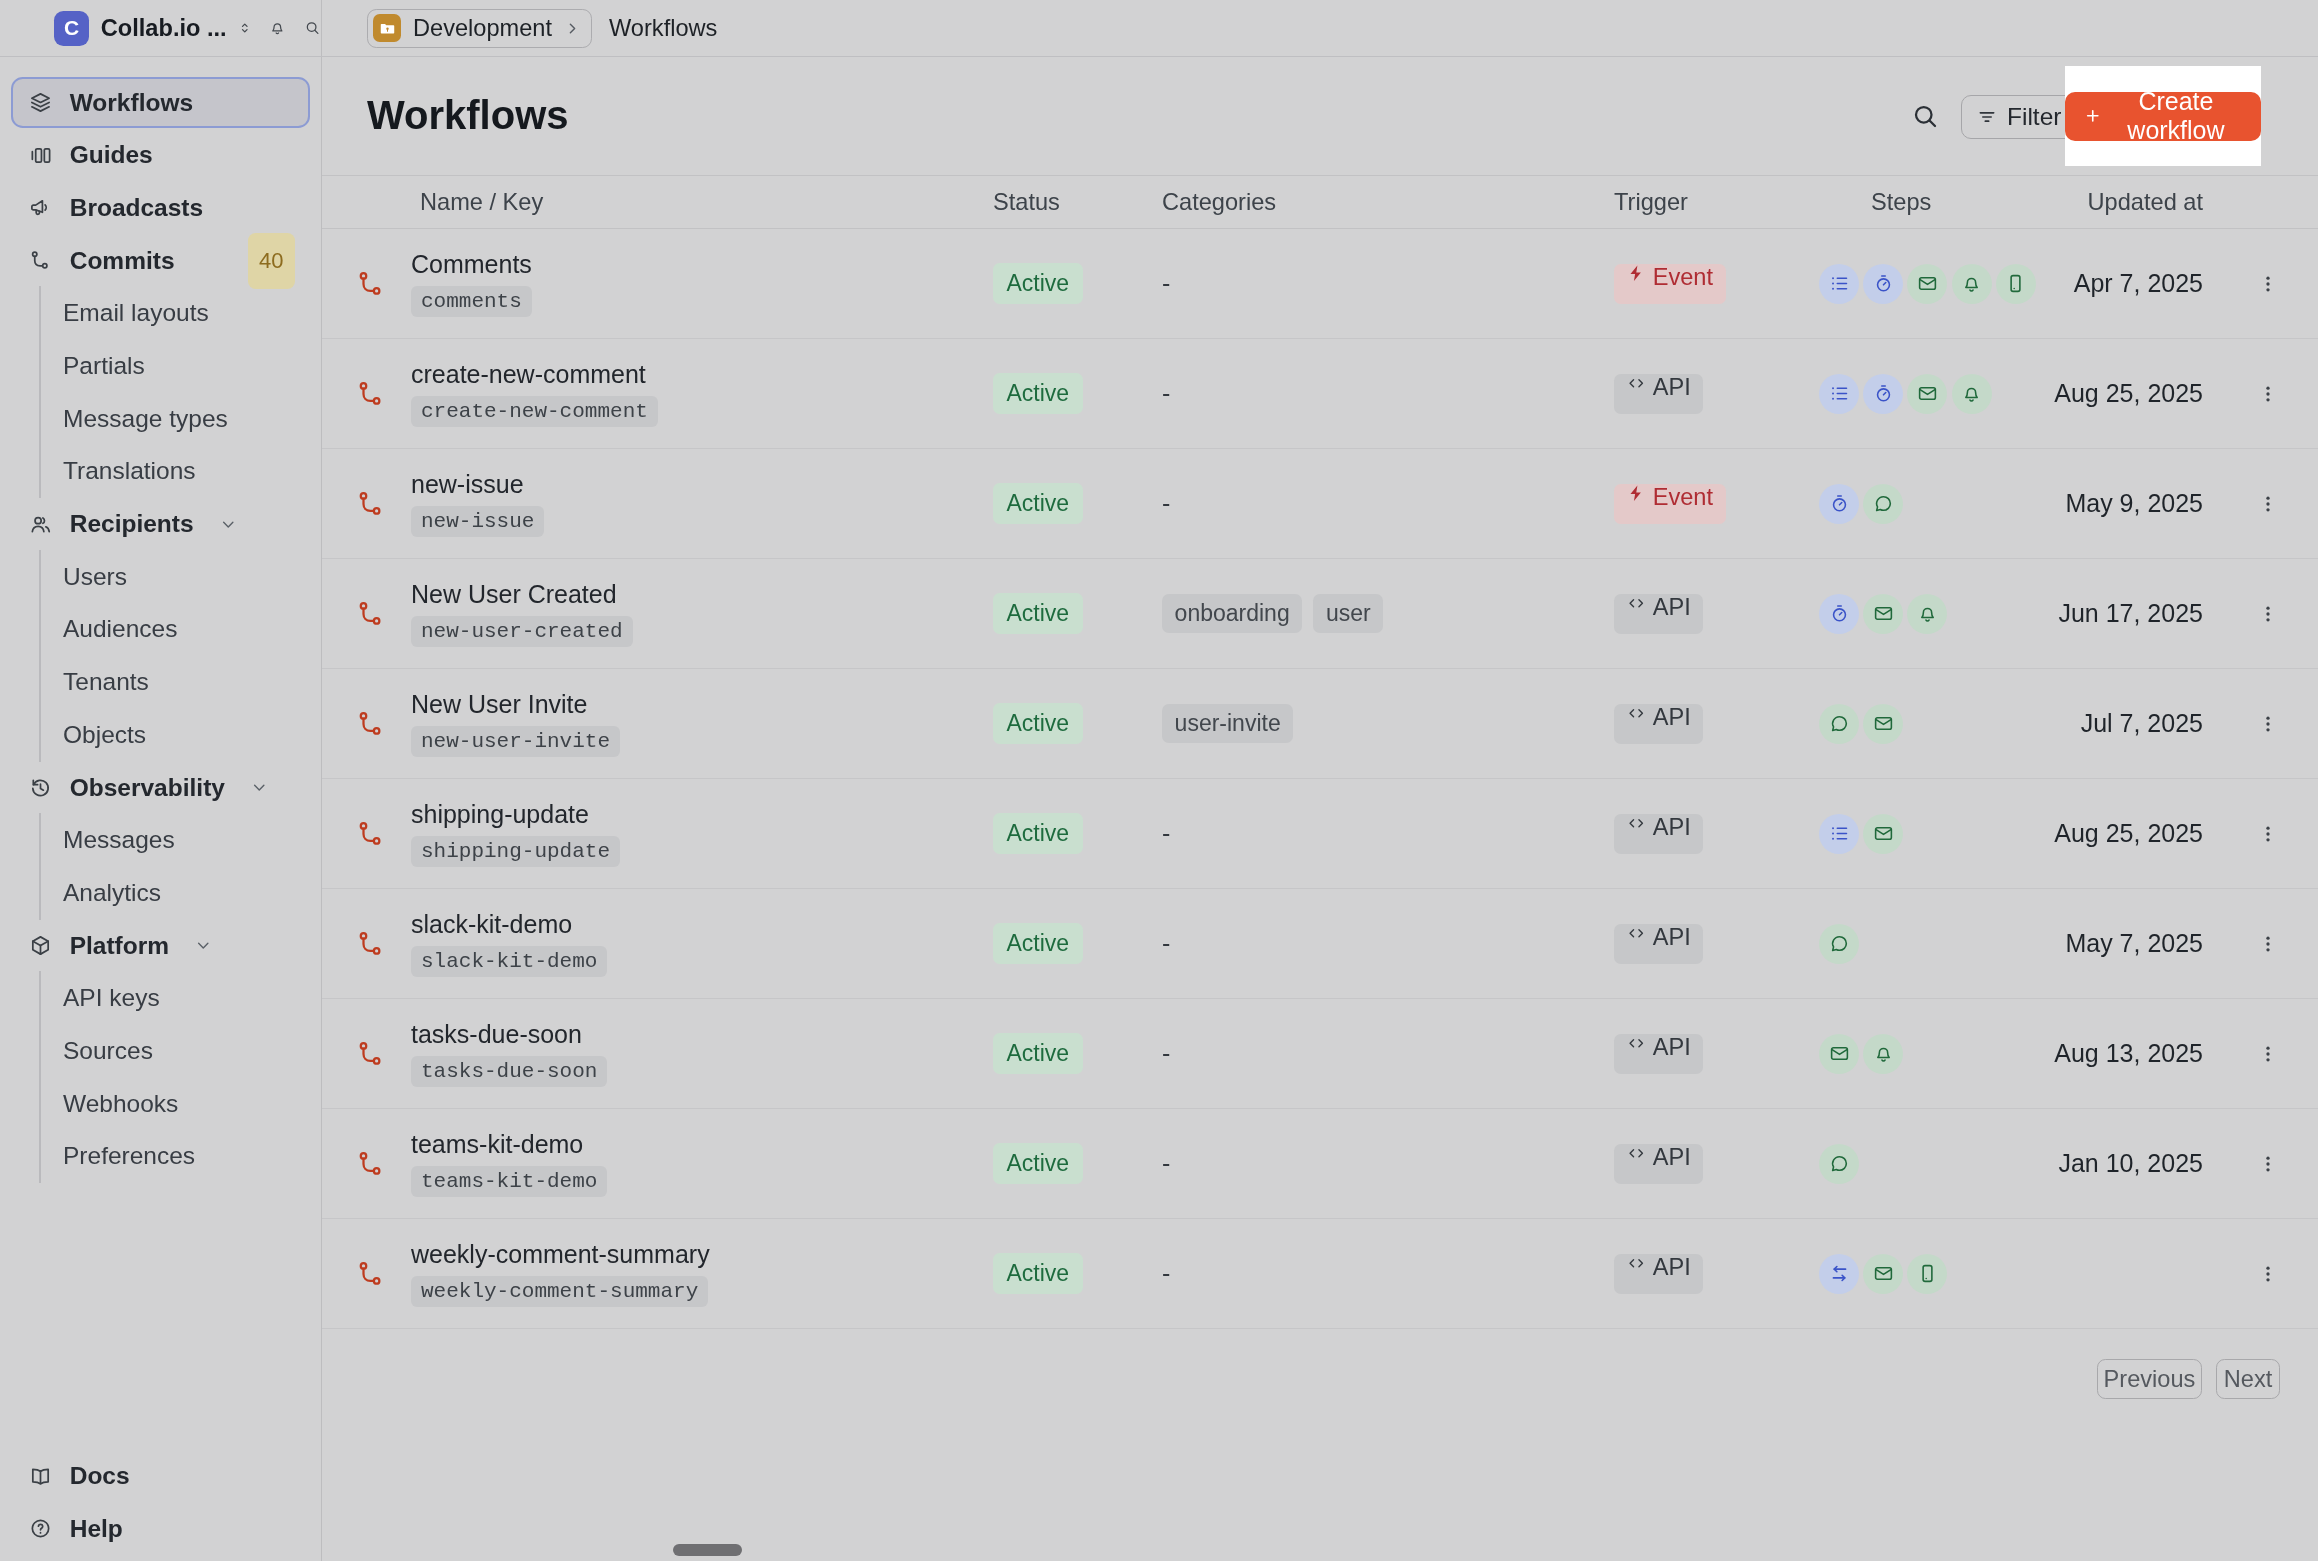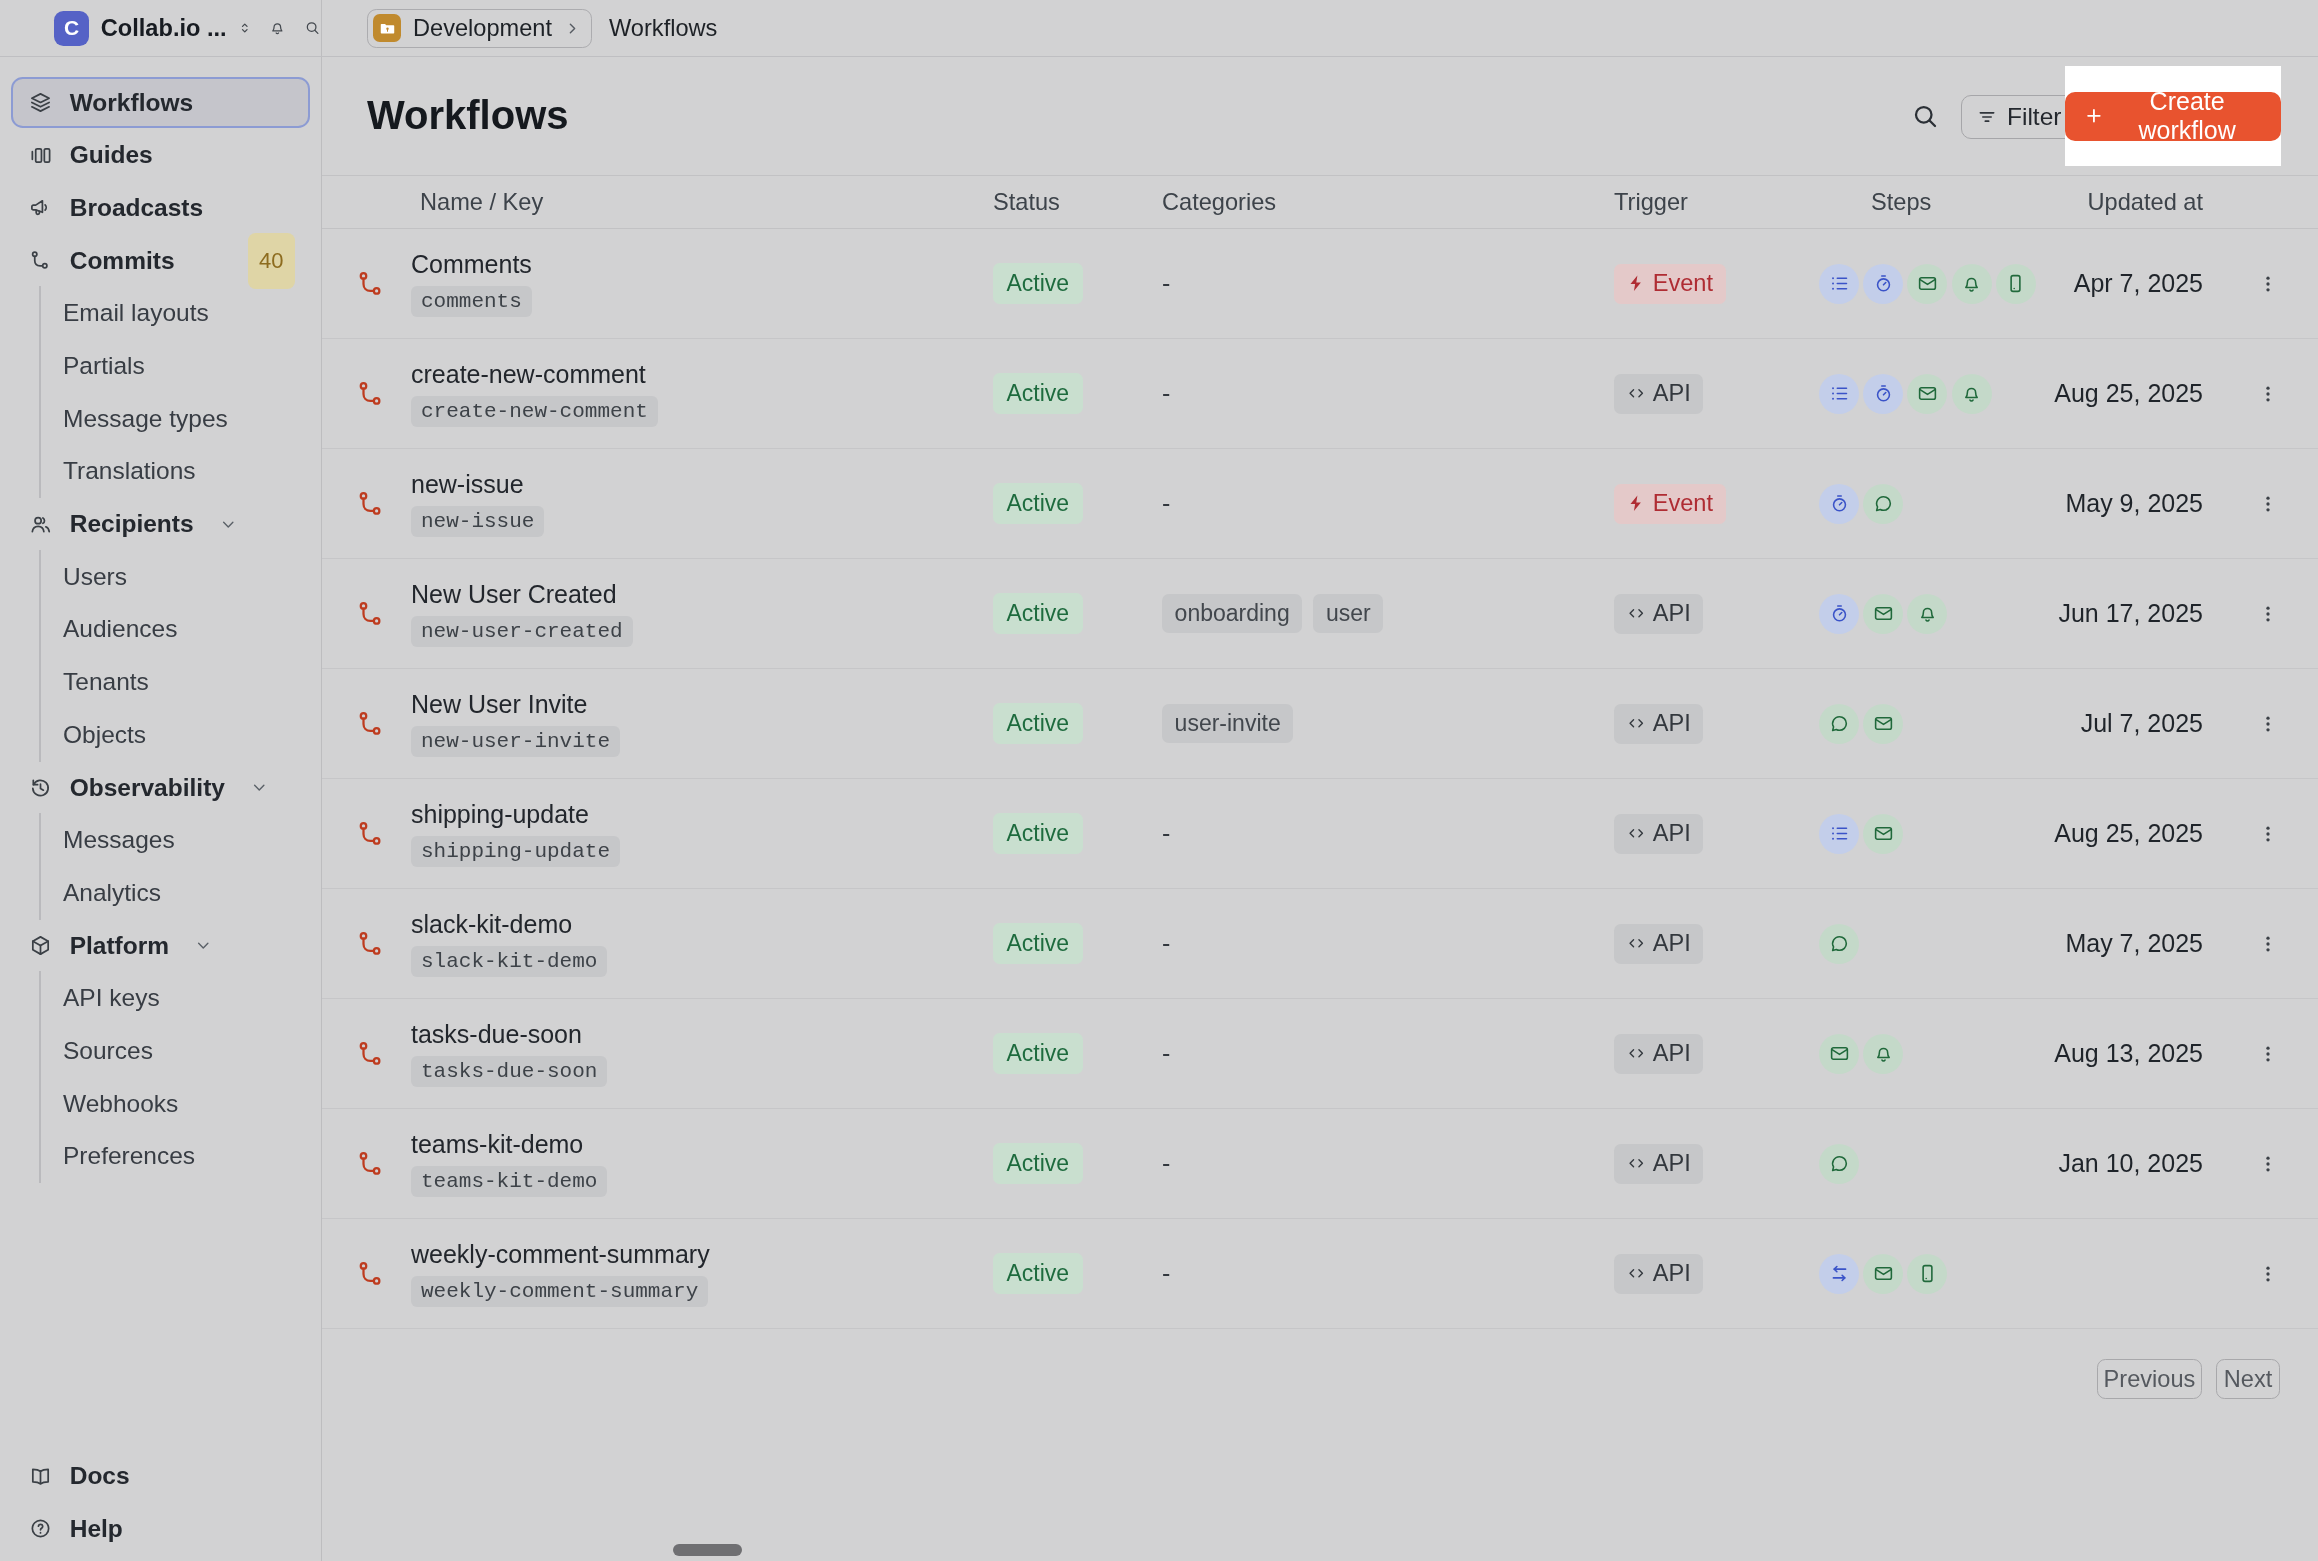--- a/index.html
+++ b/index.html
@@ -36,42 +36,42 @@
   .crumb-env{font-size:23.6px;color:#1d2126;}
   .crumb-pill .icn{color:#575c63;}
   .crumb-current{margin-left:17px;font-size:23.6px;color:#1d2126;}
 
   
   .main{position:absolute;left:322px;top:56px;right:0;bottom:0;}
   .page-title{position:absolute;left:45px;top:34px;margin:0;font-size:40px;line-height:51px;font-weight:700;color:#15191e;}
   .tool-search{position:absolute;left:1588px;top:45px;width:30px;height:30px;color:#2b3036;cursor:pointer;background:none;border:none;padding:0;}
   .filter-btn{position:absolute;left:1639px;top:39px;height:44px;display:flex;align-items:center;gap:10px;padding:0 15px;border:1.7px solid #A6A6A9;border-radius:10px;background:transparent;font-size:24.5px;color:#24282e;font-family:inherit;cursor:pointer;}
   .filter-btn .icn{color:#30353b;}
-  .spotlight{position:absolute;left:1743px;top:10px;width:216px;height:100px;background:var(--c-highlight,#FFFFFF);display:flex;align-items:center;justify-content:center;}
+  .spotlight{position:absolute;left:1743px;top:10px;width:196px;height:100px;background:var(--c-highlight,#FFFFFF);display:flex;align-items:center;justify-content:center;}
   .create-btn{display:flex;align-items:center;gap:8.4px;height:49px;padding:0 18.5px;border:none;border-radius:10px;background:var(--c-accent,#E8532F);color:var(--c-accent-text,#FFFFFF);font-size:25px;font-family:inherit;cursor:pointer;}
   .create-btn .icn{color:#fff;}
 
   
   .table{position:absolute;left:0;top:119px;right:0;}
   .thead{position:relative;height:54px;border-top:1.3px solid #C2C2C4;border-bottom:1.3px solid #C2C2C4;box-sizing:border-box;}
   .th{position:absolute;top:0;height:100%;display:flex;align-items:center;font-size:23.6px;color:#3d434a;}
   .th-name{left:98px;} .th-status{left:671px;} .th-categories{left:840px;} .th-trigger{left:1292px;} .th-steps{left:1549px;} .th-updated{right:116px;}
   .row{position:relative;height:110px;border-bottom:1.3px solid #C6C6C8;box-sizing:border-box;cursor:pointer;}
   .cell{position:absolute;top:0;height:100%;display:flex;align-items:center;}
   .c-icon{left:34px;color:var(--c-workflow,#BE3C20);}
   .c-name{left:89px;flex-direction:column;align-items:flex-start;justify-content:center;gap:7.6px;}
   .wf-name{font-size:25px;color:#22262c;}
   .wf-key{font-family:"Liberation Mono",monospace;font-size:21px;color:#3d4248;background:var(--c-neutral-bg,#C6C7C9);padding:4.2px 10px;border-radius:5.9px;}
   .c-status{left:671px;}
   .badge-active{font-size:23px;color:var(--c-active-text,#1E6B3E);background:var(--c-active-bg,#C9DFCF);padding:6.7px 13.5px;border-radius:6.7px;}
   .c-categories{left:840px;gap:11px;}
   .cat-badge{font-size:23px;color:#42474d;background:var(--c-neutral-bg,#C6C7C9);padding:5.9px 12.6px;border-radius:6.7px;}
   .cat-dash{font-size:25px;color:#33383e;}
   .c-trigger{left:1292px;}
-  .trig{display:inline-flex;align-items:center;gap:7.6px;height:40px;padding:0 12.6px;border-radius:6.7px;font-size:23.6px;}
+  .trig{display:inline-flex;gap:7.6px;height:40px;padding:0 12.6px;border-radius:6.7px;font-size:23.6px;}
   .trig.event{background:var(--c-event-bg,#E4C9C9);color:var(--c-event-text,#AF2C33);}
   .trig.api{background:var(--c-neutral-bg,#C6C7C9);color:#33383e;}
   .c-steps{left:1497px;gap:4.2px;}
   .step{width:40px;height:40px;border-radius:50%;display:flex;align-items:center;justify-content:center;}
   .step .icn{width:21px;height:21px;}
   .step.blue{background:var(--c-step-blue-bg,#C3CEEA);color:var(--c-step-blue-ic,#3A53C8);}
   .step.green{background:var(--c-step-green-bg,#C4D9C9);color:var(--c-step-green-ic,#20693B);}
   .c-updated{right:116px;font-size:25px;color:#1f242a;}
   .c-kebab{left:1929px;width:34px;justify-content:center;color:#3c4147;cursor:pointer;}
 

